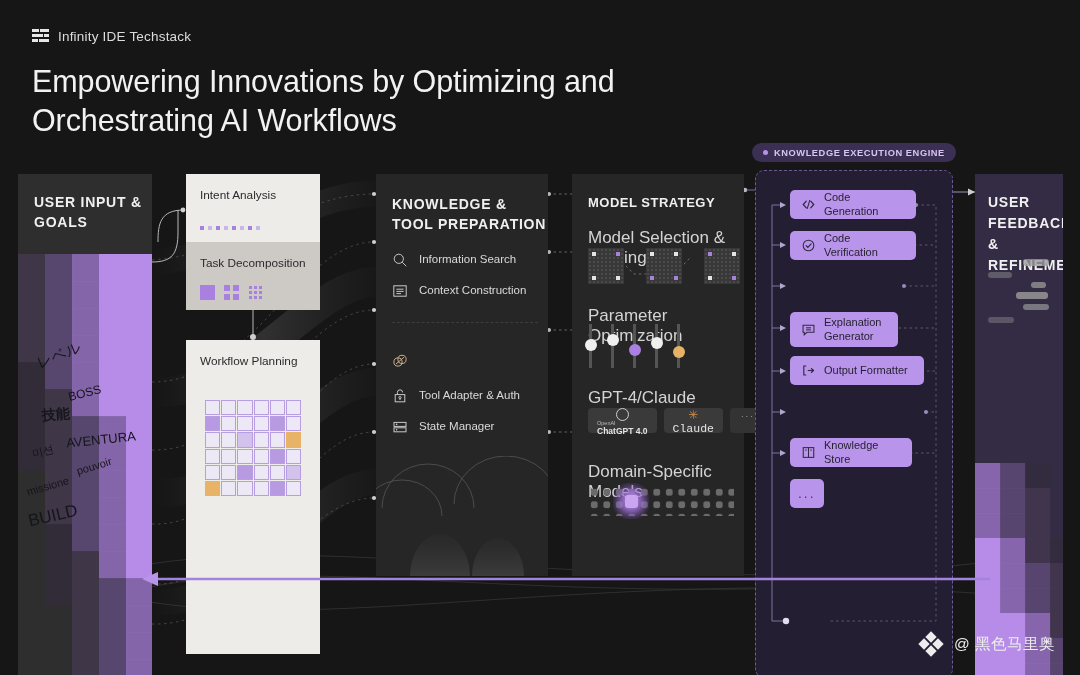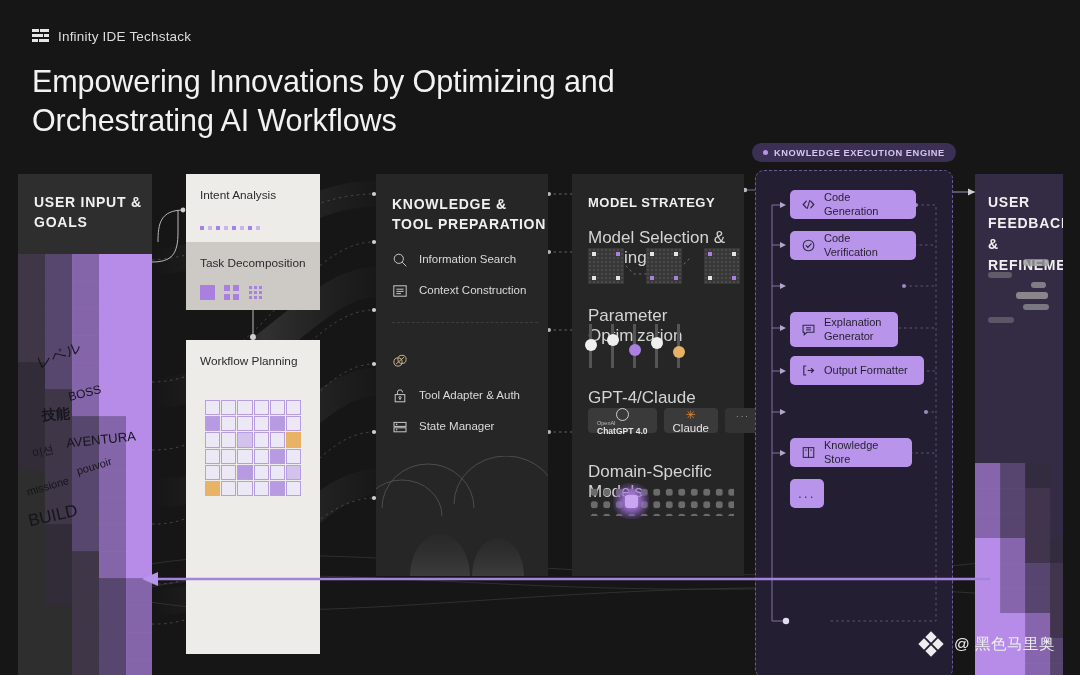--- a/index.html
+++ b/index.html
@@ -124,21 +124,21 @@
     height:25px; background:#3a3a3a; border-radius:4px;
     display:flex; align-items:center; padding:0 9px;
     font-size:9.5px; color:#e4e4e4; white-space:nowrap;flex-direction:column;
   }
   .mbadge.dots{ padding:0 11px; letter-spacing:2px; color:#9a9a9a; background:#333; }
   .gptmark{ width:13px; height:13px; border-radius:50%; border:1.5px solid #cfcfcf; flex:0 0 auto; }
   .gpt-txt{ line-height:1.05; }
   .gpt-txt small{ display:block; font-size:5.5px; color:#bdbdbd; }
   .gpt-txt span{ display:block; font-size:8.5px; font-weight:700; }
   .claude-star{ color:#d9873f; font-size:12px; }
-  .claude-w{ font-family:Liberation Sans, sans-serif; font-size:11.5px; }
+  .claude-w{ font-family:Liberation Mono, monospace; font-size:11.5px; }
   #dom-grid{
     position:absolute; left:16px; width:146px; height:30px;
     background-image:radial-gradient(circle,#6b6b6b 40%, transparent 42%);
     background-size:12.5px 12.5px;
   }
   #dom-glow{
     position:absolute; left:41px; width:36px; height:36px; border-radius:8px;
     background:radial-gradient(circle, rgba(168,120,226,.85), rgba(120,80,180,.35) 60%, rgba(70,45,110,0) 78%);
     display:flex; align-items:center; justify-content:center;
   }

